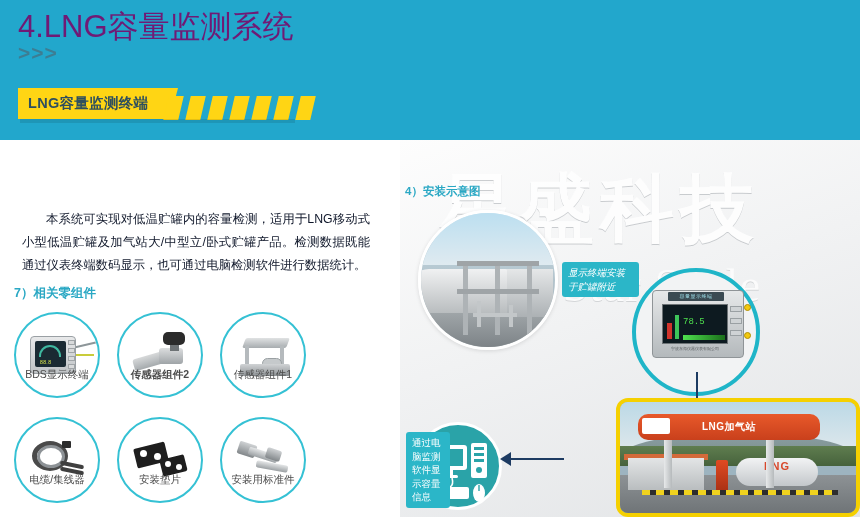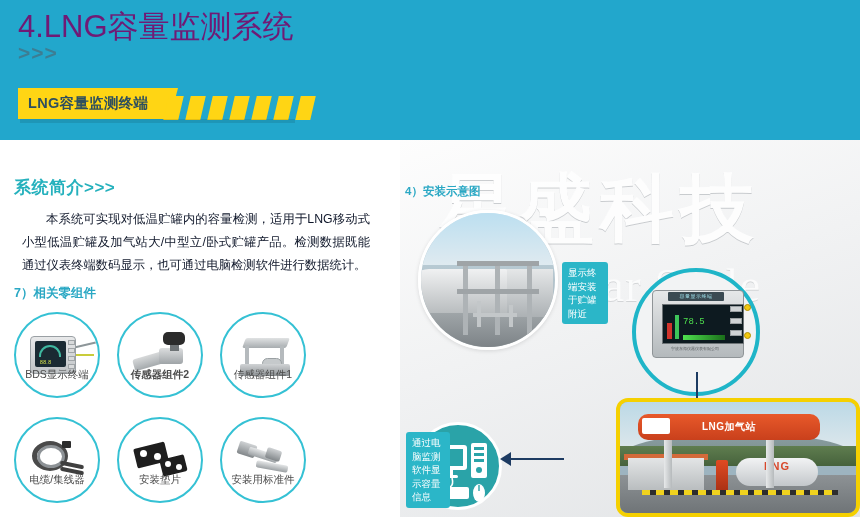--- a/index.html
+++ b/index.html
@@ -180,21 +180,21 @@
     position:absolute; left:252px; top:150px; width:92px; height:68px;
     background:linear-gradient(180deg,#e6e8e9,#b4b9bc);
     border:1px solid #8f9497; border-radius:4px;
   }
   .term-head {
     position:absolute; left:268px; top:152px; width:56px; height:9px;
     background:#3a4a52; border-radius:1px;
     font-size:5px; color:#9fe0ea; text-align:center; line-height:9px; letter-spacing:.5px;
   }
   .term-screen {
-    position:absolute; left:262px; top:164px; width:82px; height:40px;
+    position:absolute; left:262px; top:164px; width:66px; height:40px;
     background:#0d1a20; border:1px solid #6d7376; overflow:hidden;
   }
   .ts-red { position:absolute; left:4px; top:18px; width:5px; height:16px; background:#d0342c;}
   .ts-grn { position:absolute; left:12px; top:10px; width:4px; height:24px; background:#3ec45a;}
   .ts-num { position:absolute; left:20px; top:12px; font-size:9px; color:#4fe04f; font-family:"Liberation Mono","DejaVu Sans Mono",monospace;}
   .ts-bar { position:absolute; left:20px; bottom:3px; width:42px; height:5px; background:linear-gradient(90deg,#4fe04f,#1a6e1a);}
   .term-foot { position:absolute; left:262px; top:206px; width:66px; height:7px; font-size:4px; color:#55595c; text-align:center;}
   .term-knob { position:absolute; width:7px; height:7px; border-radius:50%; background:#f2c80f; border:1px solid #b08f05;}
   .term-side { position:absolute; left:330px; width:12px; height:6px; background:#cfd3d5; border:1px solid #9aa0a3;}
 
@@ -265,21 +265,20 @@
         <span class="dash" style="left:132px;"></span>
       </div>
     </div>
     <div class="ribbon-shadow"></div>
   </div>
 
   <div class="body-area">
 
     <div class="left-col">
 
-      <div class="sec-title">系统简介&gt;&gt;&gt;</div>
       <div class="intro-par">本系统可实现对低温贮罐内的容量检测，适用于LNG移动式小型低温贮罐及加气站大/中型立/卧式贮罐产品。检测数据既能通过仪表终端数码显示，也可通过电脑检测软件进行数据统计。</div>
       <div class="sub-title">7）相关零组件</div>
 
       <div class="comp" style="left:14px; top:172px;">
         <div class="comp-circle">
           <div class="art">
             <div class="meter-wire"></div>
               <div class="meter-wire2"></div>
             <div class="meter-body"></div>
             <div class="meter-screen">
@@ -379,21 +378,21 @@
         <div class="tank-frame-v" style="left:42px; top:48px; height:74px;"></div>
         <div class="tank-frame-v" style="left:74px; top:48px; height:74px;"></div>
         <div class="tank-frame-v" style="left:106px; top:48px; height:74px;"></div>
         <div class="tank-frame-h" style="left:36px; top:48px; width:82px;"></div>
         <div class="tank-frame-h" style="left:36px; top:76px; width:82px;"></div>
         <div class="tank-pipe" style="left:56px; top:88px; width:4px; height:26px;"></div>
         <div class="tank-pipe" style="left:88px; top:92px; width:4px; height:22px;"></div>
         <div class="tank-pipe" style="left:52px; top:100px; width:44px; height:4px;"></div>
       </div>
 
-      <div class="callout" style="left:162px; top:122px; width:46px;">显示终端安装于贮罐附近</div>
+      <div class="callout" style="left:162px; top:122px; width:77px;font-style:italic;">显示终端安装于贮罐附近</div>
 
       <div class="term-circle"></div>
       <div class="term-dev"></div>
       <div class="term-head">容量显示终端</div>
       <div class="term-screen">
         <div class="ts-red"></div>
         <div class="ts-grn"></div>
         <div class="ts-num">78.5</div>
         <div class="ts-bar"></div>
       </div>

